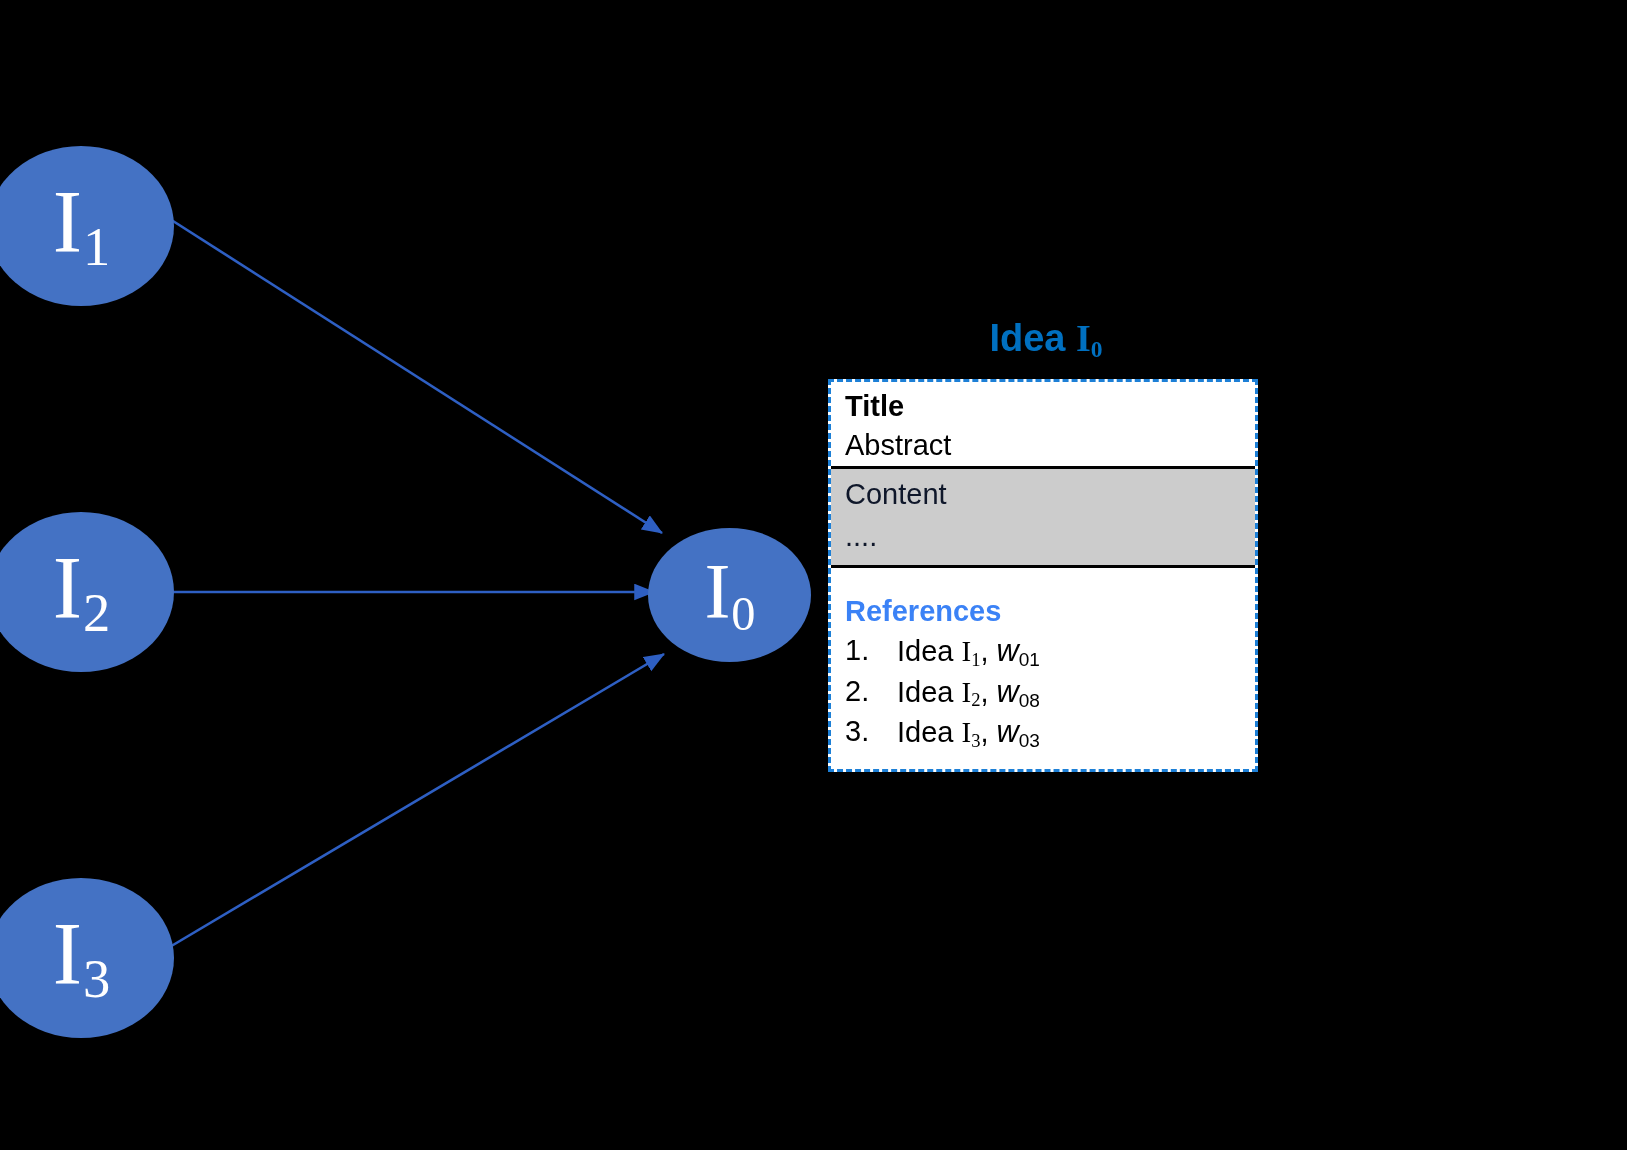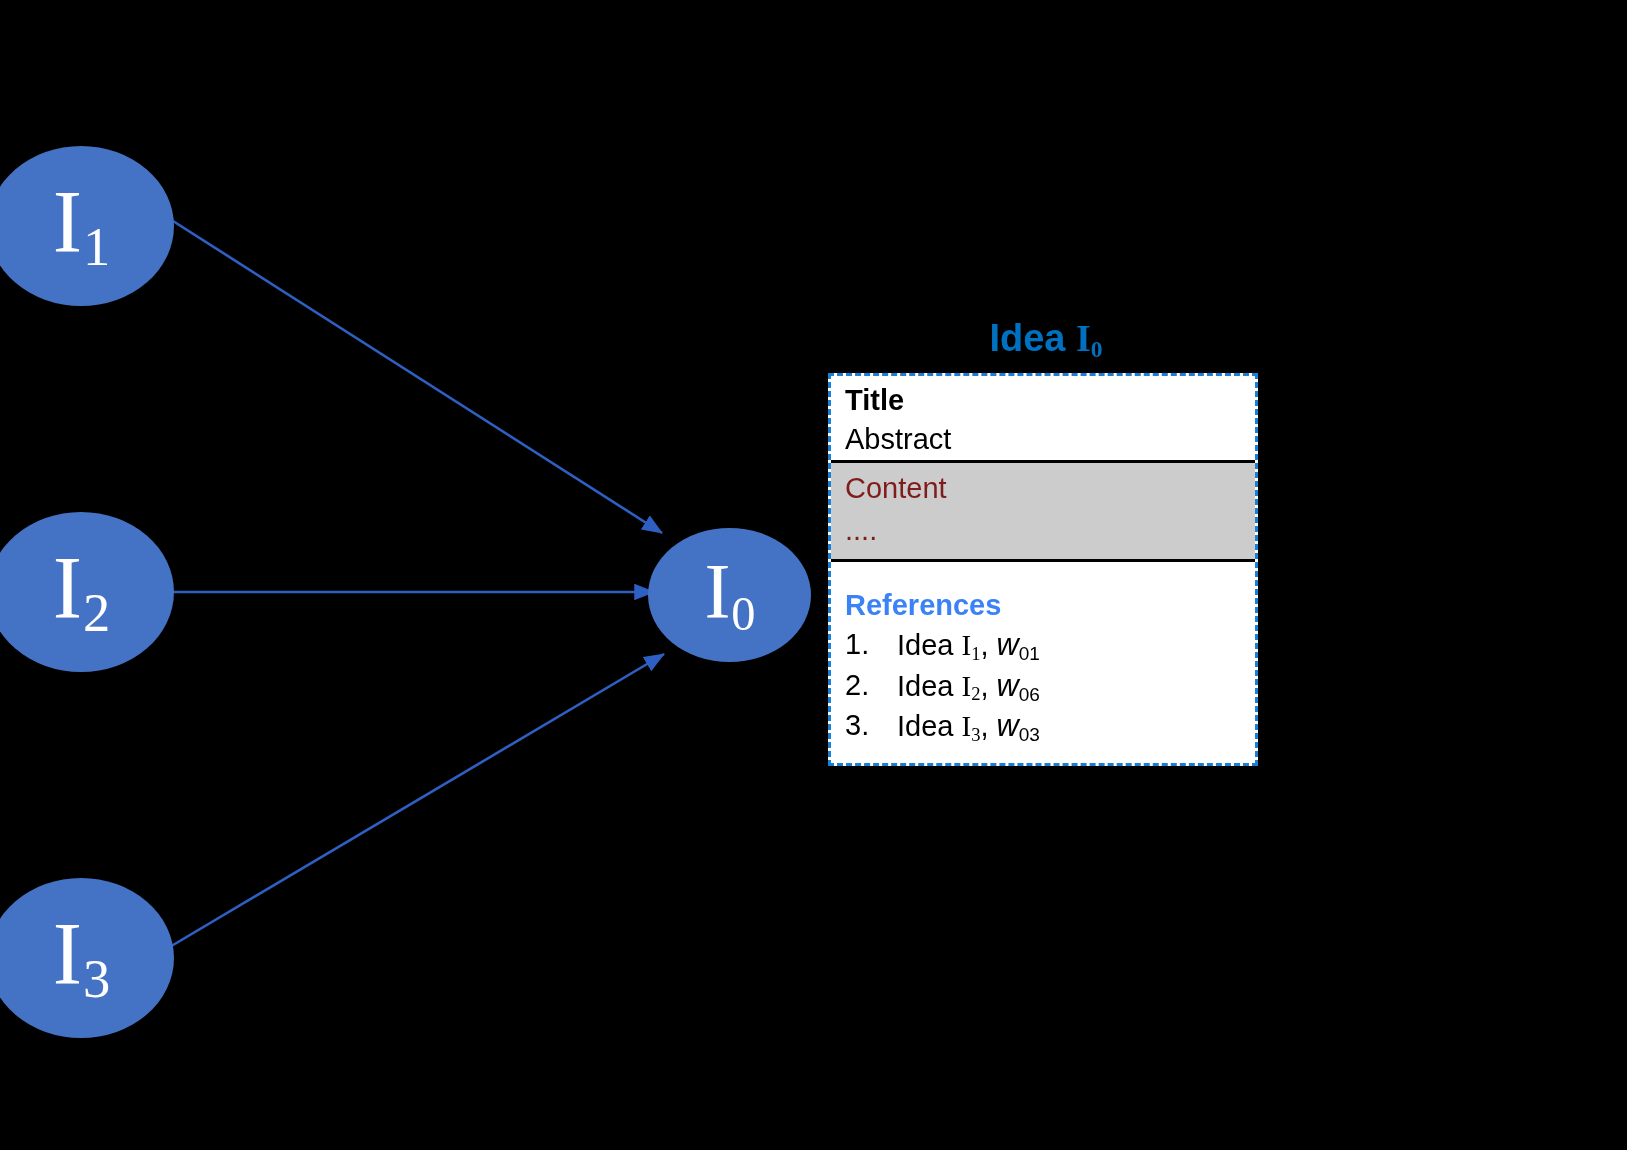--- a/index.html
+++ b/index.html
@@ -65,21 +65,21 @@
     left: 828px;
     top: 318px;
     width: 436px;
   }
   #idea-card-title {
     text-align: center;
     color: #0070C0;
     font-weight: bold;
     font-size: 38px;
     line-height: 1.08;
-    margin-bottom: 14px;
+    margin-bottom: 20px;
     white-space: nowrap;
   }
   #idea-card-title .ser {
     font-family: "Liberation Serif", serif;
     font-weight: bold;
   }
   #idea-card-title .ser sub {
     font-size: 0.62em;
     vertical-align: baseline;
     position: relative;
@@ -111,21 +111,21 @@
     padding-bottom: 2px;
   }
   #card-content-block {
     background: #CCCCCC;
     border-top: 3px solid #000000;
     border-bottom: 3px solid #000000;
     padding: 4px 14px 8px 14px;
   }
   #card-content-block .line {
     font-size: 29px;
-    color: #7f1d1d;
+    color: #0f172a;
     line-height: 1.45;
   }
   #card-refs-block {
     padding: 26px 14px 16px 14px;
   }
   #card-refs-heading {
     font-weight: bold;
     font-size: 29px;
     color: #3b82f6;
     line-height: 1.2;
@@ -212,21 +212,21 @@
       <div id="card-refs-block">
         <div id="card-refs-heading">References</div>
 
         <div class="ref-item">
           <span class="ref-num">1.</span>
           <span class="ref-text"><span>Idea </span><span class="ser"><span>I</span><sub>1</sub></span><span>, </span><span class="wvar"><span>w</span><sub>01</sub></span></span>
         </div>
 
         <div class="ref-item">
           <span class="ref-num">2.</span>
-          <span class="ref-text"><span>Idea </span><span class="ser"><span>I</span><sub>2</sub></span><span>, </span><span class="wvar"><span>w</span><sub>06</sub></span></span>
+          <span class="ref-text"><span>Idea </span><span class="ser"><span>I</span><sub>2</sub></span><span>, </span><span class="wvar"><span>w</span><sub>08</sub></span></span>
         </div>
 
         <div class="ref-item">
           <span class="ref-num">3.</span>
           <span class="ref-text"><span>Idea </span><span class="ser"><span>I</span><sub>3</sub></span><span>, </span><span class="wvar"><span>w</span><sub>03</sub></span></span>
         </div>
       </div>
 
     </div>
   </div>

